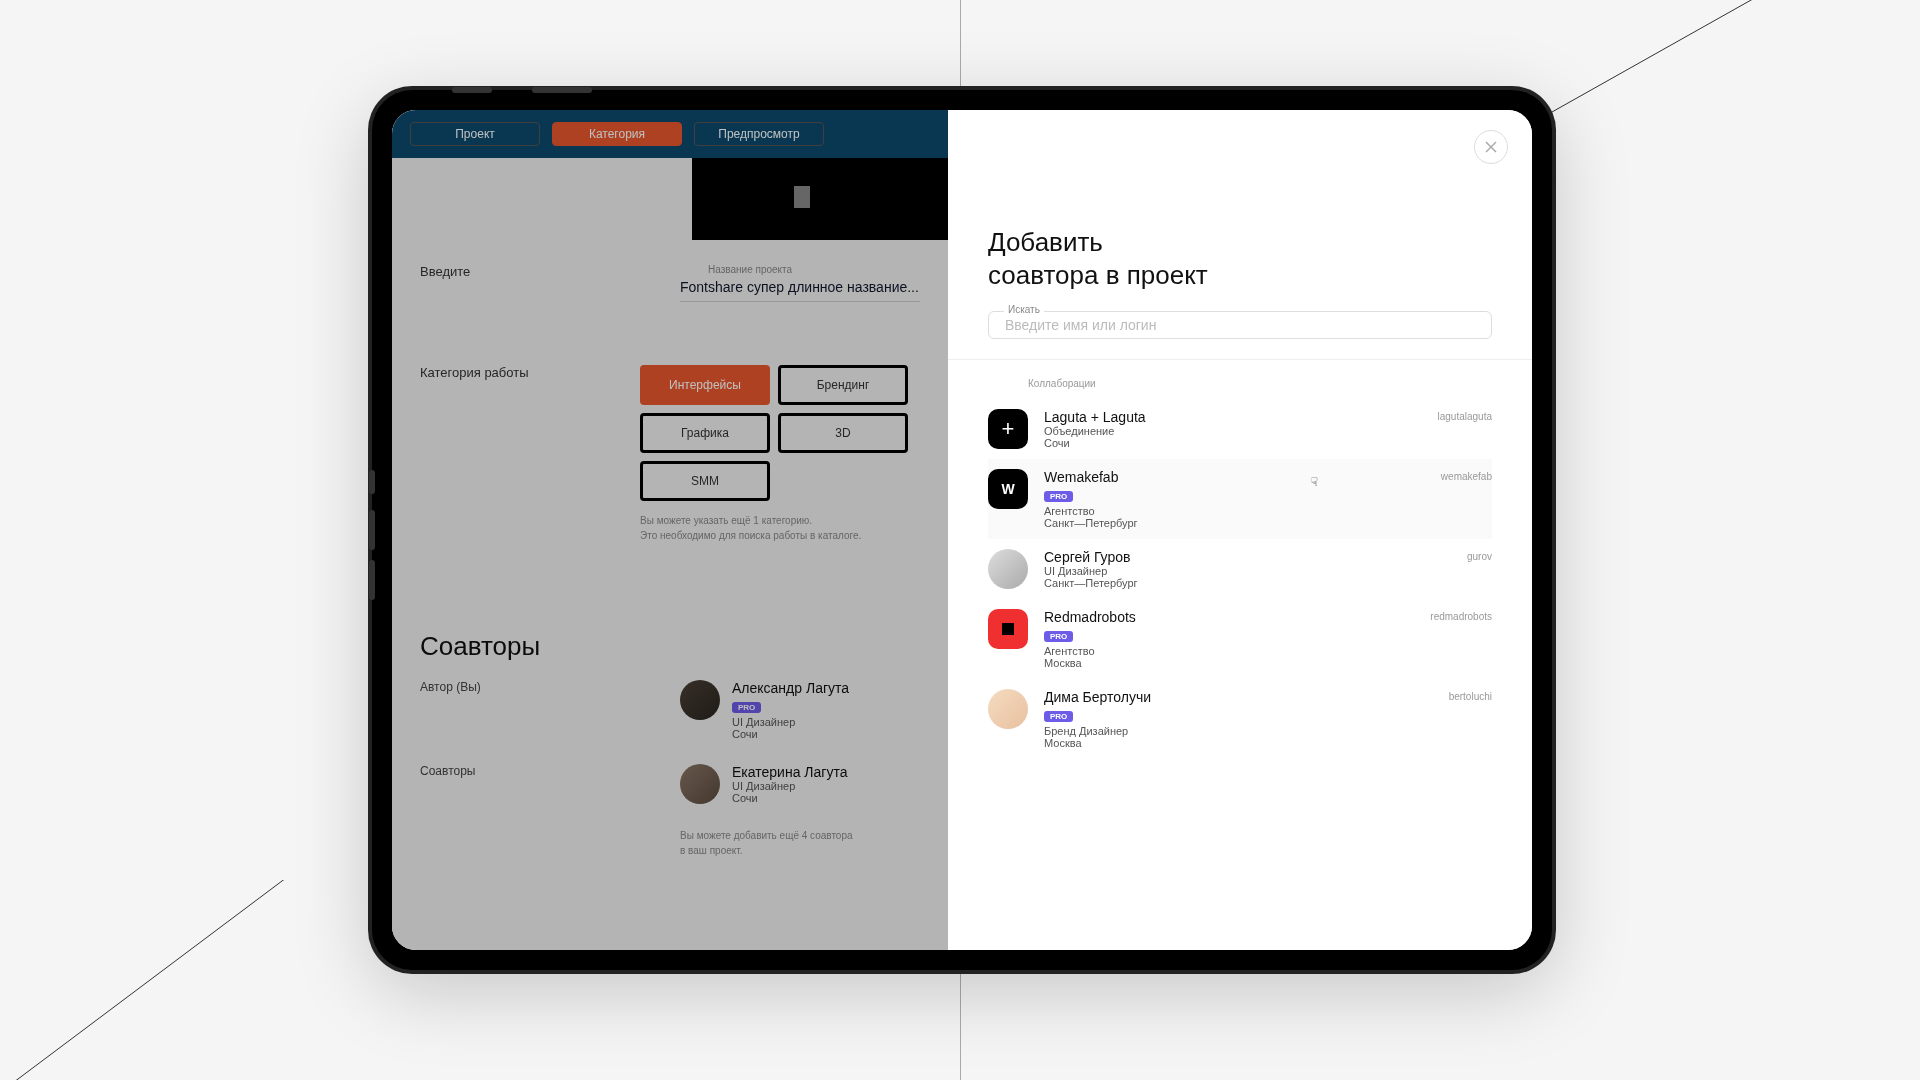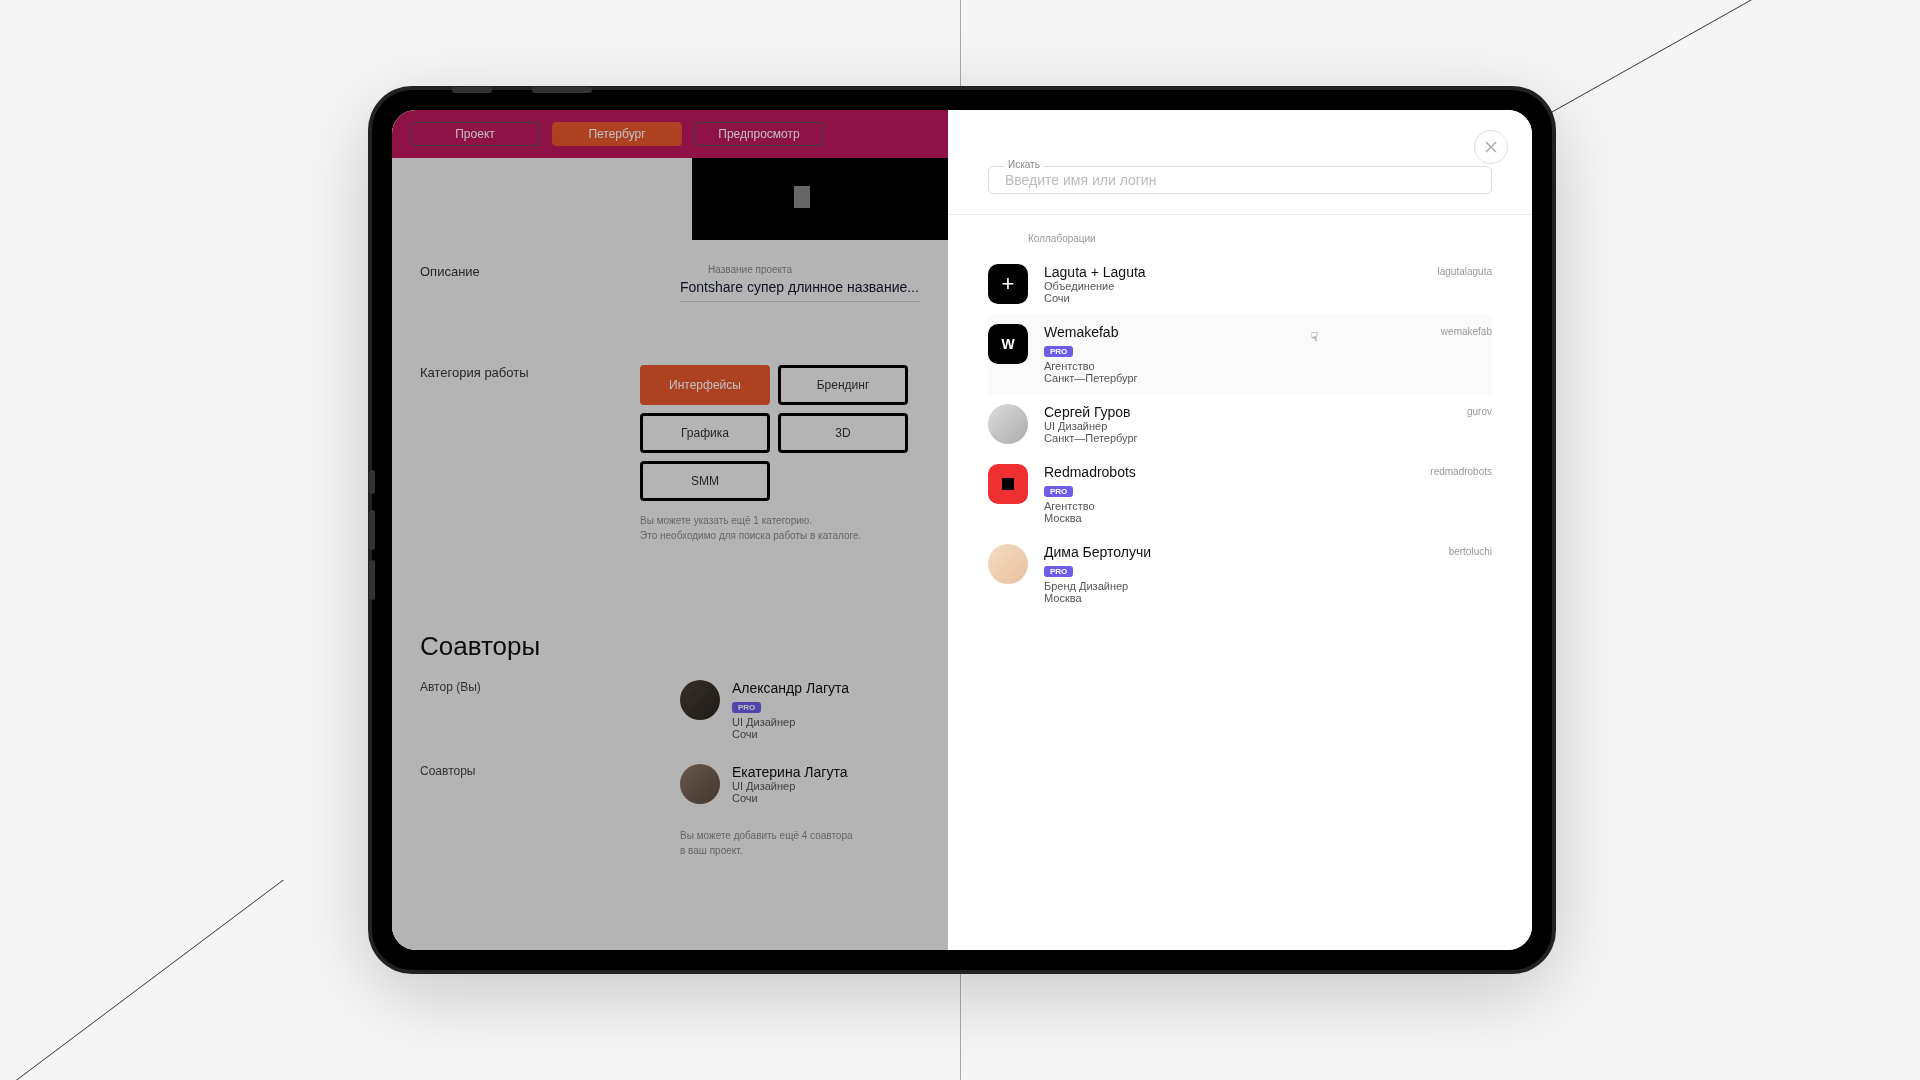--- a/index.html
+++ b/index.html
@@ -50,21 +50,21 @@
 .right-panel {
   flex: 1;
   background: #fff;
   position: relative;
   display: flex;
   flex-direction: column;
 }
 
 
 .topbar {
-  background: #be185d;
+  background: #0c4a6e;
   padding: 12px 18px;
   display: flex;
   gap: 12px;
 }
 .tab {
   width: 130px; height: 24px;
   border: 1px solid #555;
   border-radius: 4px;
   color: #fff;
   font-size: 12px;
@@ -175,30 +175,30 @@
   <div class="side-btn b3"></div>
   <div class="side-btn top1"></div>
   <div class="side-btn top2"></div>
 
   <div class="screen">
     <div class="app">
 
       <div class="left-panel">
         <div class="topbar">
           <div class="tab">Проект</div>
-          <div class="tab active">Петербург</div>
+          <div class="tab active">Категория</div>
           <div class="tab">Предпросмотр</div>
         </div>
         <div class="banner">
             <div class="banner-dot"></div>
           </div>
 
         <div class="content">
           <div class="row">
-            <div class="label">Описание</div>
+            <div class="label">Введите</div>
             <div class="field">
               <div class="field-label">Название проекта</div>
               <div class="field-value underline">Fontshare супер длинное название...</div>
             </div>
           </div>
 
           <div class="row">
             <div class="label">Категория работы</div>
             <div class="field">
               <div class="chips">
@@ -253,20 +253,24 @@
 
       <div class="right-panel">
         <div class="close-btn">
           <svg width="12" height="12" viewBox="0 0 12 12">
               <line x1="1" y1="1" x2="11" y2="11" stroke="#aaa" stroke-width="1.5"></line>
               <line x1="11" y1="1" x2="1" y2="11" stroke="#aaa" stroke-width="1.5"></line>
             </svg>
         </div>
 
         <div class="modal-content">
+          <div class="modal-title">
+            <div>Добавить</div>
+            <div>соавтора в проект</div>
+          </div>
 
           <div class="search-wrap">
             <span class="search-label">Искать</span>
             <input class="search-input" placeholder="Введите имя или логин" style="">
           </div>
           <div class="hr"></div>
 
           <div class="collab-heading">Коллаборации</div>
 
           <div class="collab-item">

